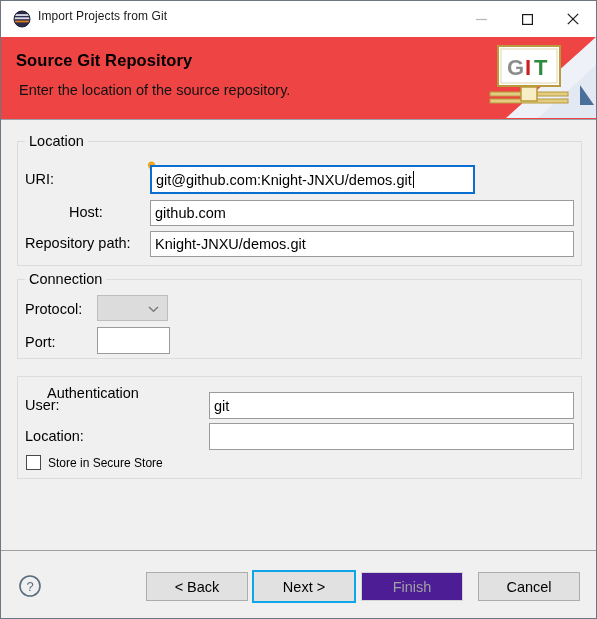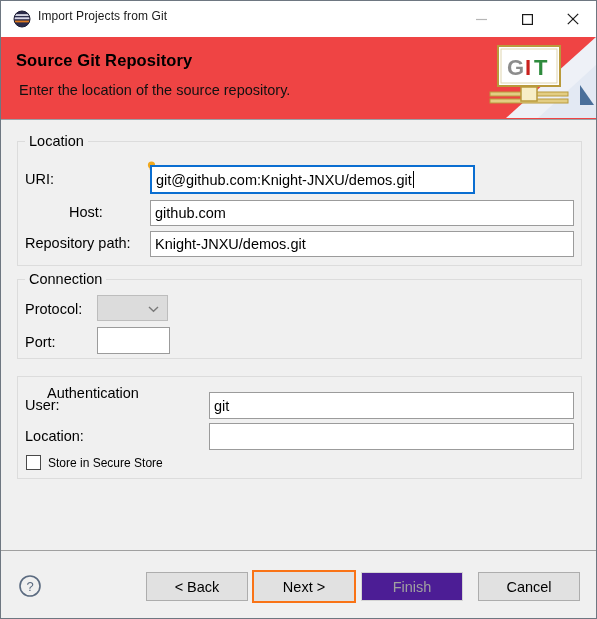--- a/index.html
+++ b/index.html
@@ -194,21 +194,21 @@
     font-family: "Liberation Sans", sans-serif;
     font-size: 14.5px;
     color: #000000;
     display: flex;
     align-items: center;
     justify-content: center;
     white-space: nowrap;
     cursor: default;
   }
   .btn.default {
-    border: 2px solid #f97316;
+    border: 2px solid #0ea5e9;
     background: #e1e1e1;
   }
   .btn.disabled {
     color: #a0a0a0;
     background: #4c1d95;
     border-color: #d4d4d4;
   }
 </style>
 </head>
 <body>

